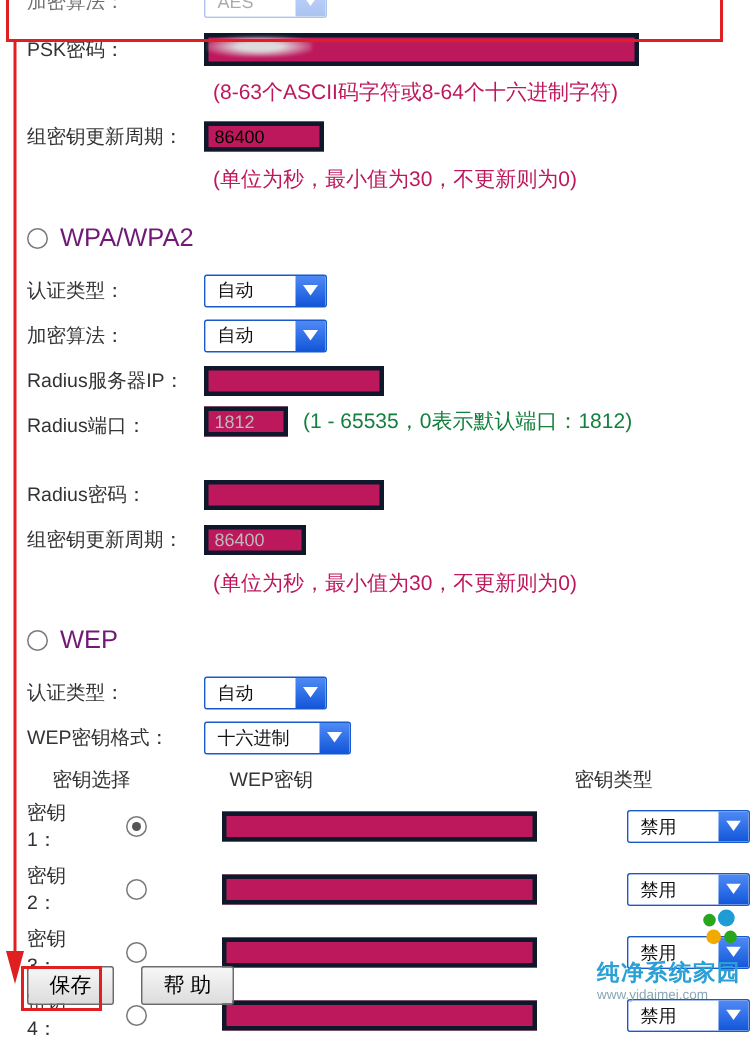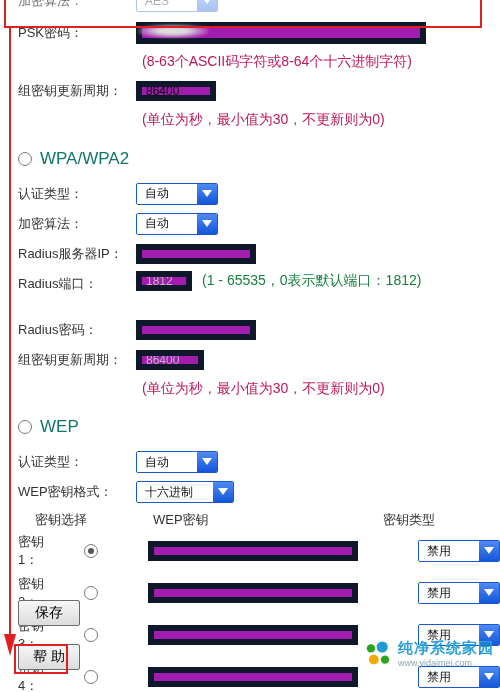--- a/index.html
+++ b/index.html
@@ -42,25 +42,25 @@
     margin-left: 124px;
     margin-bottom: 6px;
   }
   .hint-inline {
     color: #15803d;
     font-size: 14px;
     margin-left: 10px;
   }
   .text-input {
     height: 20px;
-    border: 6px solid #0f172a;
+    border: 3px solid #0f172a;
     padding: 3px 4px;
     font-size: 12px;
     box-sizing: border-box;
-    background: #a21caf;
+    background: #be185d;
   }
   .text-input.gray {
     color: #bbb;
   }
   .select-wrap {
     display: inline-flex;
     align-items: stretch;
     height: 22px;
     border: 1px solid #1959c9;
     border-radius: 2px;
@@ -92,21 +92,21 @@
     display: flex;
     align-items: center;
     margin-top: 18px;
     margin-bottom: 12px;
   }
   .section-head .radio {
     margin-right: 8px;
   }
   .section-title {
     font-size: 17px;
-    color: #0f766e;
+    color: #701a75;
   }
   .radio {
     width: 14px;
     height: 14px;
     border: 1px solid #7a7a7a;
     border-radius: 50%;
     display: inline-flex;
     align-items: center;
     justify-content: center;
     box-sizing: border-box;
@@ -148,21 +148,20 @@
   }
   .wep-row .ktype {
     margin-left: 20px;
   }
   .btn-row {
     position: absolute;
     left: 18px;
     bottom: 10px;
     display: flex;
     gap: 18px;
-    flex-direction: column;
   }
   .btn {
     padding: 3px 14px;
     font-size: 14px;
     border: 1px solid #6b6b6b;
     border-radius: 2px;
     background: linear-gradient(#f7f7f7, #dcdcdc);
     cursor: pointer;
   }
   
@@ -195,20 +194,21 @@
     pointer-events: none;
   }
   .watermark {
     position: absolute;
     right: 6px;
     bottom: 12px;
     display: flex;
     align-items: flex-end;
     gap: 6px;
     pointer-events: none;
+    flex-direction: column;
   }
   .watermark .logo {
     width: 28px;
     height: 28px;
   }
   .watermark .t1 {
     font-size: 15px;
     font-weight: bold;
     color: #2aa0d6;
     letter-spacing: 1px;

